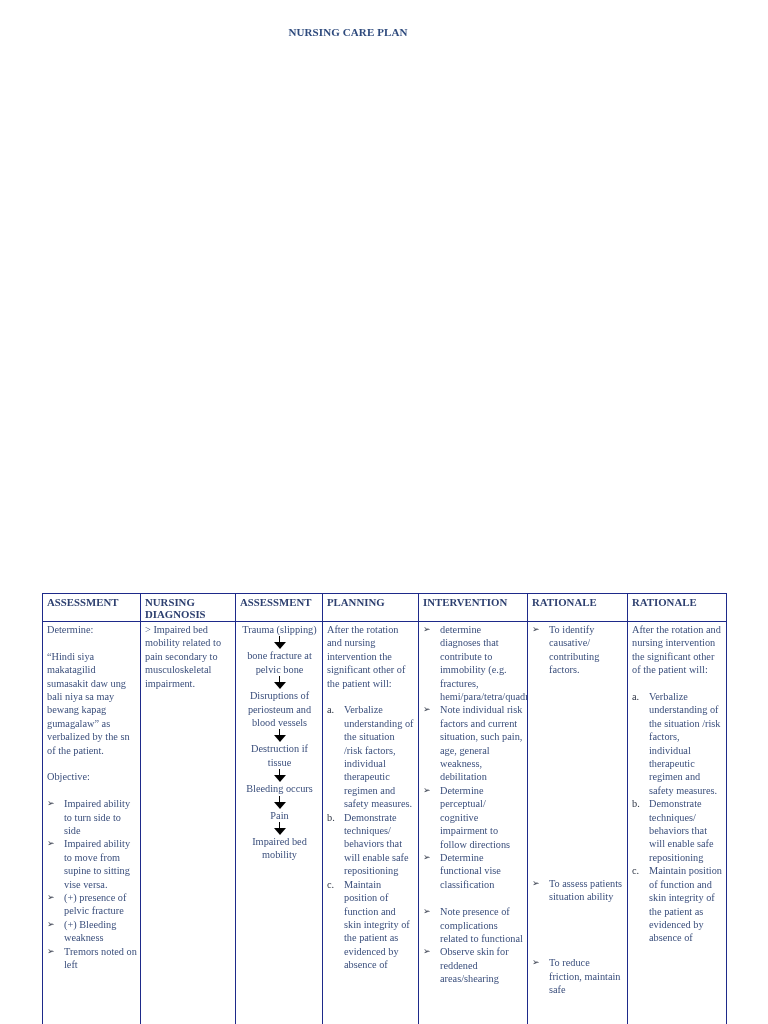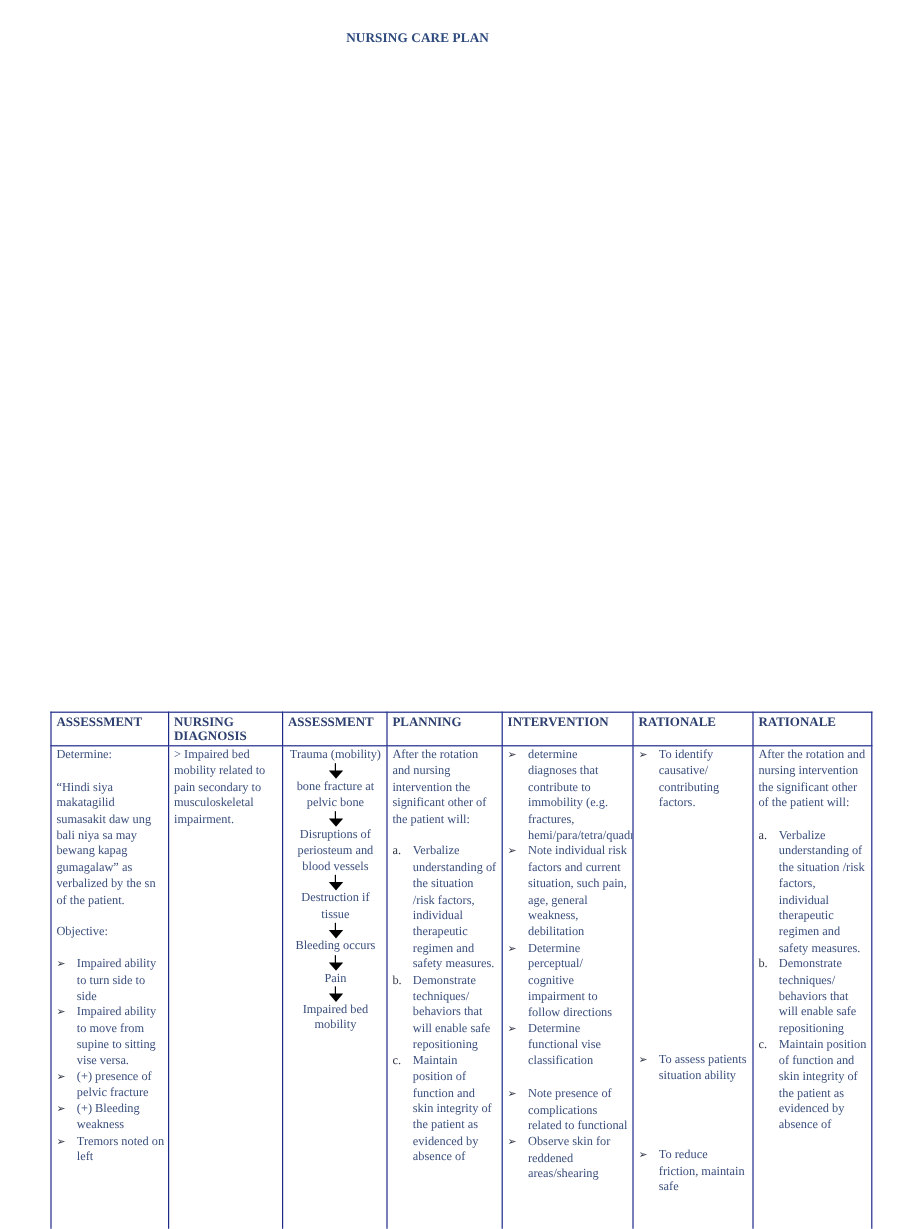--- a/index.html
+++ b/index.html
@@ -104,21 +104,21 @@
             <li>(+) Bleeding weakness</li>
             <li>Tremors noted on left</li>
           </ul>
         </td>
 
         <td>
           <div>&gt; Impaired bed mobility related to pain secondary to musculoskeletal impairment.</div>
         </td>
 
         <td class="center">
-          <div>Trauma (mobility)</div>
+          <div>Trauma (slipping)</div>
           <span class="flow-arrow"></span>
           <div>bone fracture at pelvic bone</div>
           <span class="flow-arrow"></span>
           <div>Disruptions of periosteum and blood vessels</div>
           <span class="flow-arrow"></span>
           <div>Destruction if tissue</div>
           <span class="flow-arrow"></span>
           <div>Bleeding occurs</div>
           <span class="flow-arrow"></span>
           <div>Pain</div>

